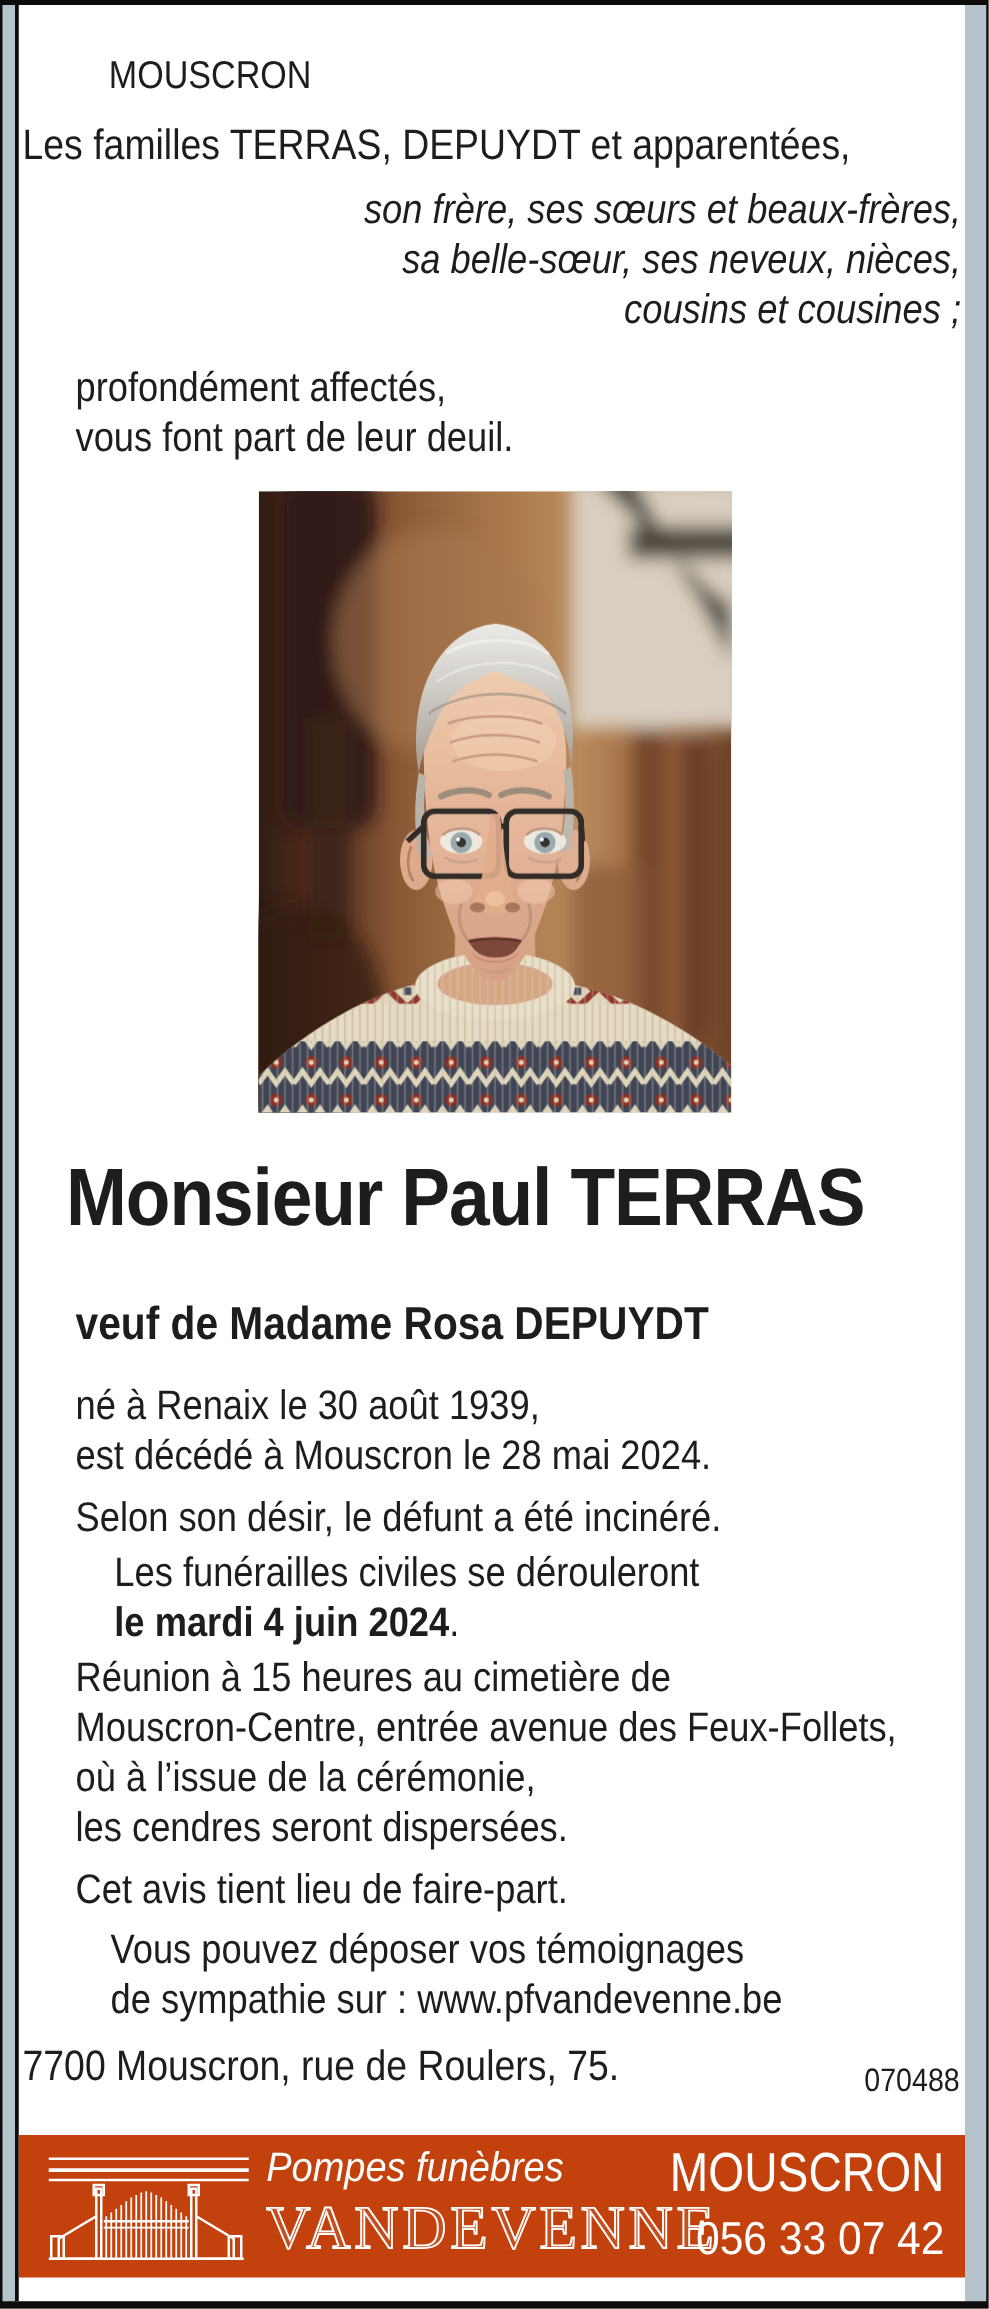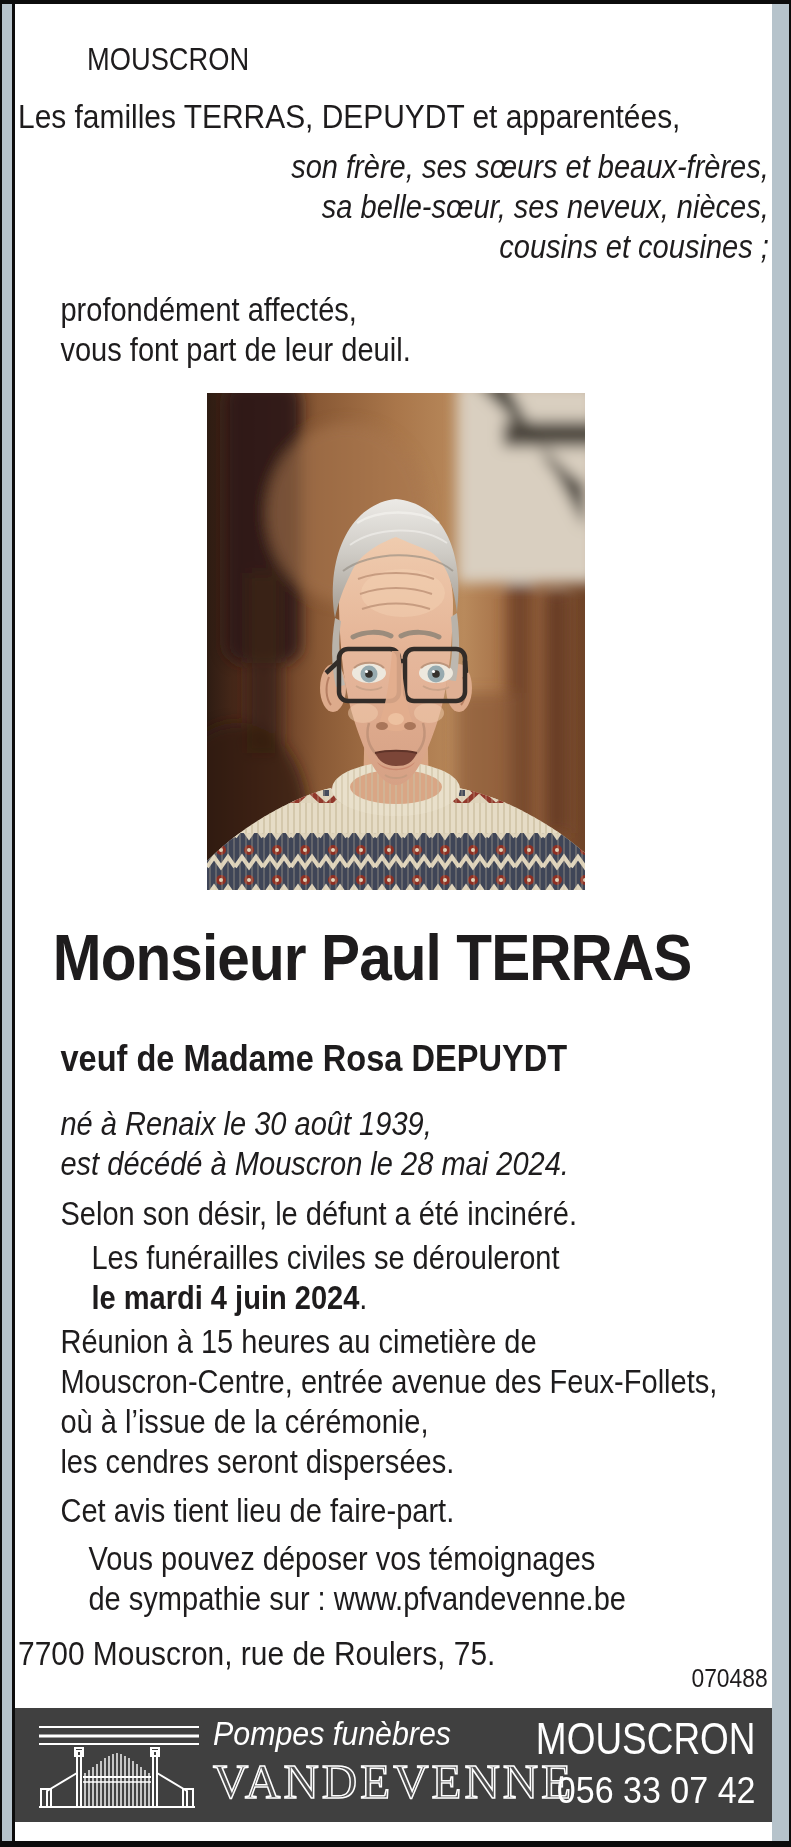--- a/index.html
+++ b/index.html
@@ -25,32 +25,32 @@
   .b { font-weight:bold; }
 
   #header-location { top:38px; left:72px; font-size:31px; }
   #family-intro { top:92px; left:3px; font-size:34px; }
   #relatives { top:143px; right:3px; }
   #affected { top:286px; }
   #photo-wrap { top:389px; left:192px; width:378px; height:497px; }
   #deceased-name { top:916px; font-size:65px; font-weight:bold; letter-spacing:-1px; }
   #deceased-name .cxc { transform:scaleX(0.90); }
   #spouse-line { top:1034px; font-size:37px; font-weight:bold; }
-  #birth-death { top:1100px;font-style:italic; }
+  #birth-death { top:1100px; }
   #cremation { top:1190px; }
   #funeral { top:1234px;padding-left:31px; }
   #ceremony { top:1318px; }
   #notice { top:1487px; }
   #condolence { top:1535px;padding-left:28px; }
   #address-line { top:1630px; left:3px; font-size:34px; }
-  #reference-number { top:1645px; right:4px; font-size:26px;margin-top:14px; }
+  #reference-number { top:1645px; right:4px; font-size:26px; }
 
   #footer-banner {
     position:absolute; top:1704px; left:0; right:0; height:114px;
-    background:#404040; color:#ffffff;
+    background:#c2410c; color:#ffffff;
   }
   #banner-logo { position:absolute; left:16px; top:7px; }
   #banner-tagline { position:absolute; left:198px; top:8px; color:#fff; }
   #tagline-text { font-style:italic; font-size:33px; line-height:36px; transform:scaleX(0.92); transform-origin:0 50%; }
   #company-name {
     font-family:"Liberation Serif", serif; font-size:49px; line-height:52px;
     letter-spacing:3px; margin-top:4px;
     color:rgba(255,255,255,0.08);
     -webkit-text-stroke:1.5px #ffffff;
   }

